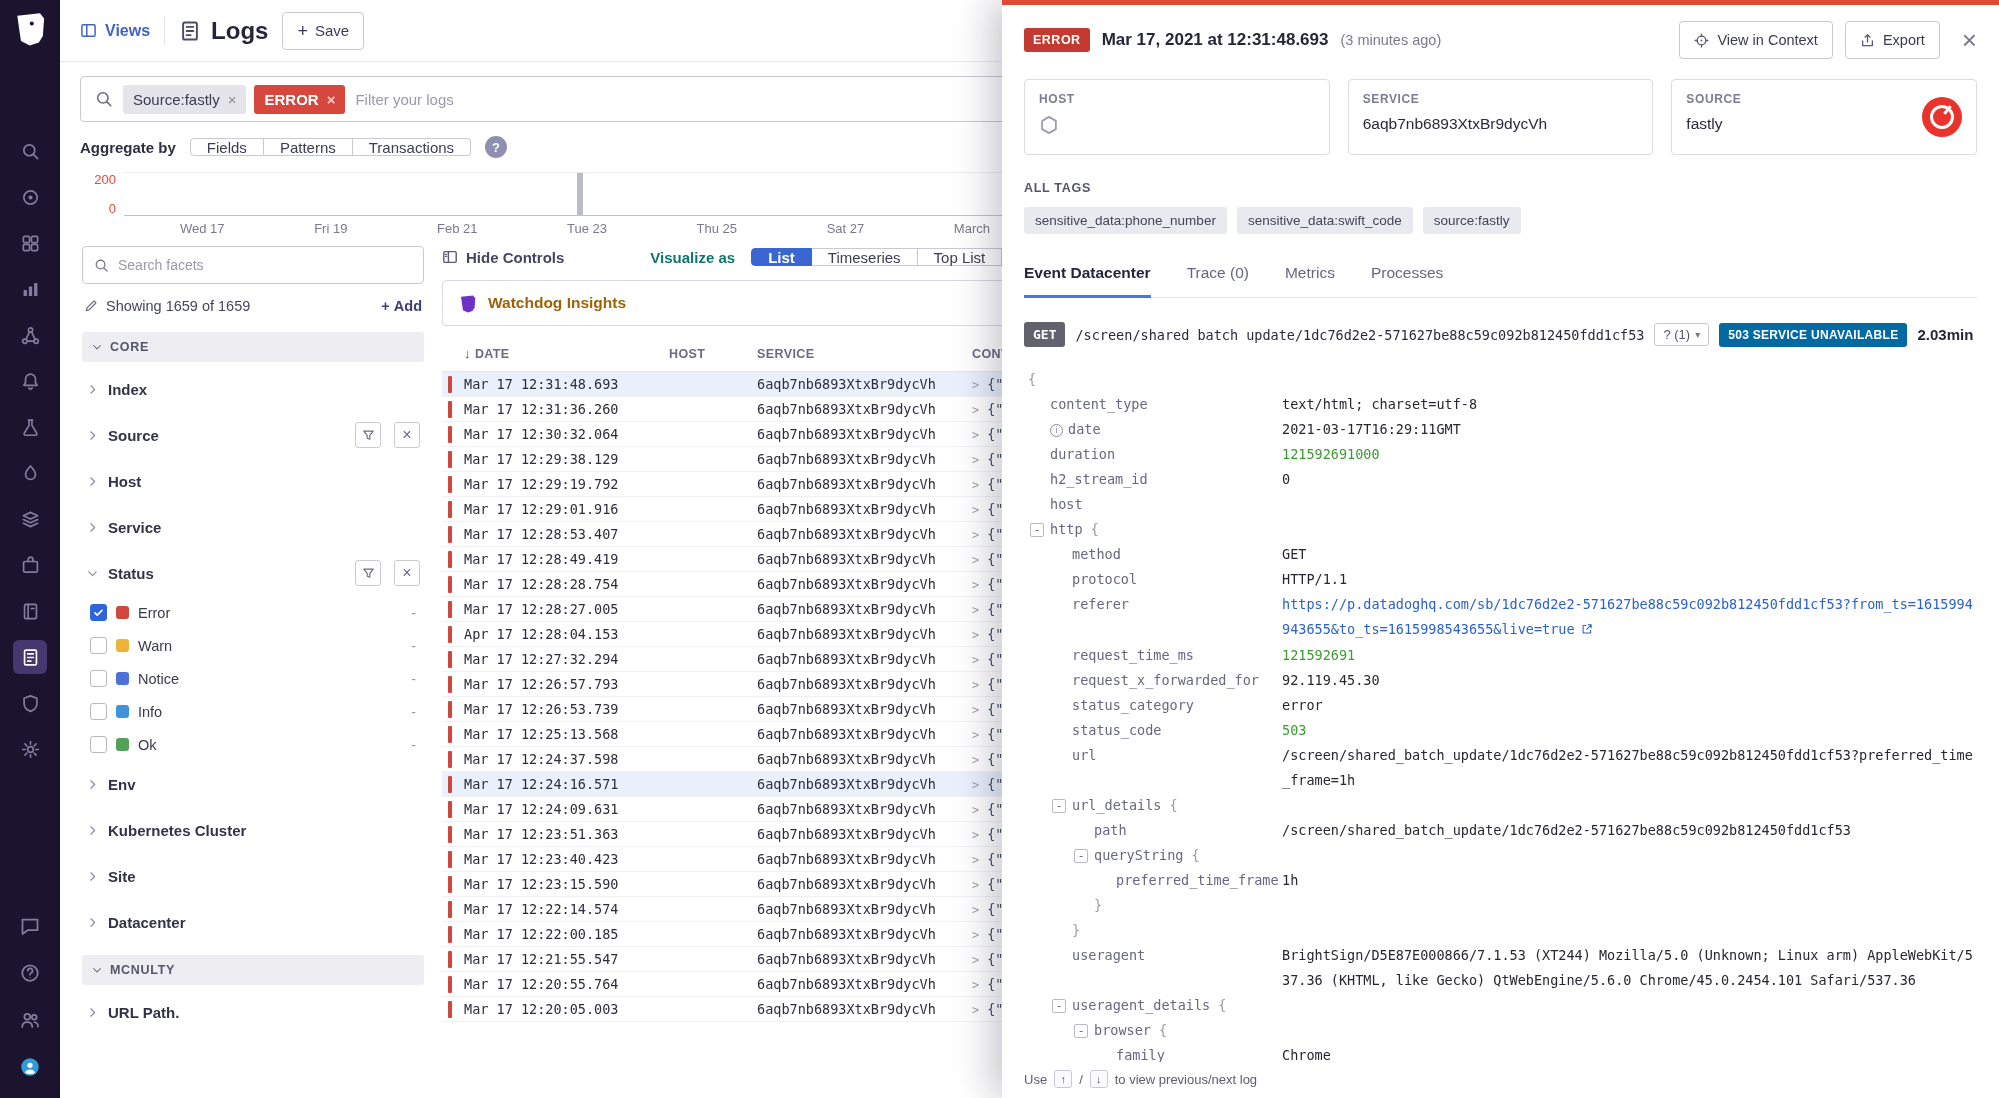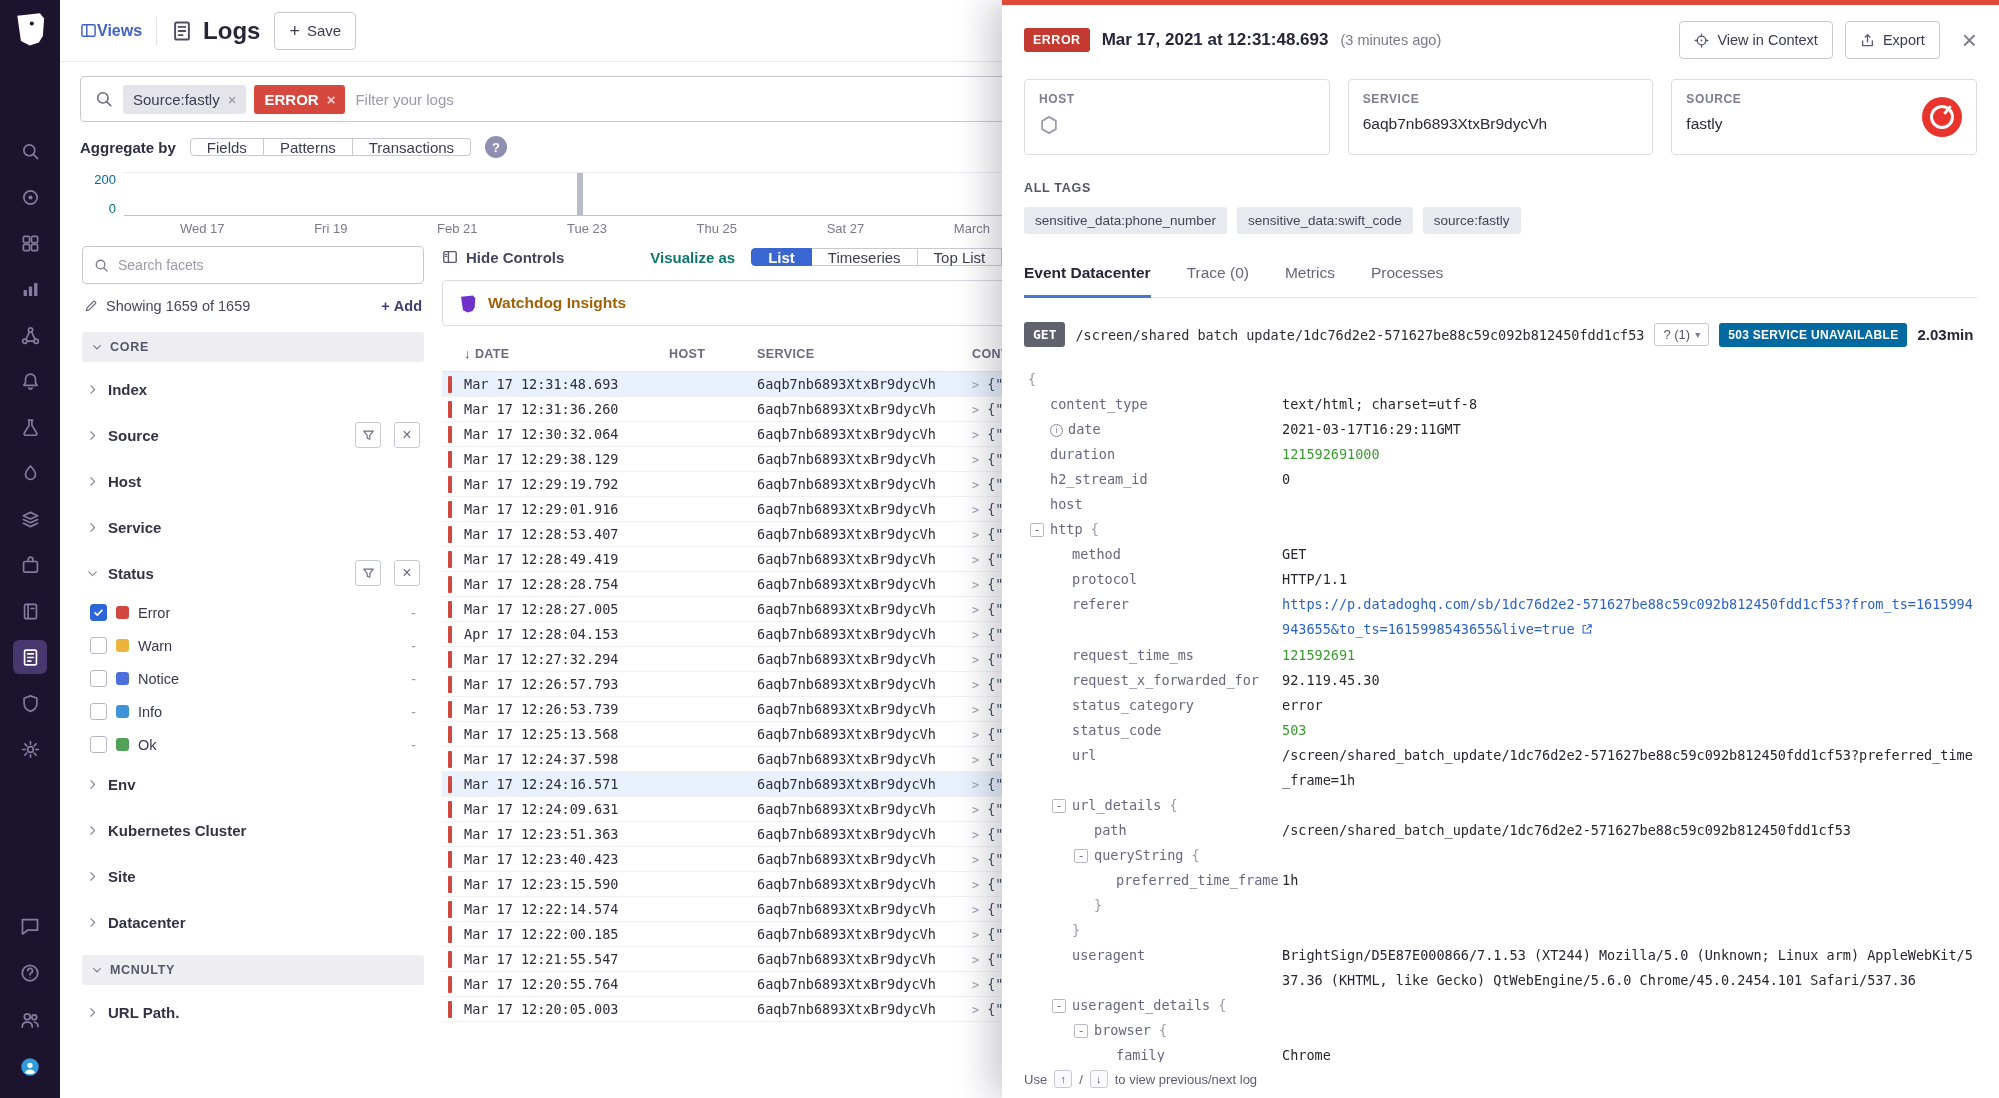--- a/index.html
+++ b/index.html
@@ -15,21 +15,21 @@
 .rail-menu{display:flex;flex-direction:column;gap:12px;align-items:center}
 .rail-ic{width:34px;height:34px;border-radius:6px;display:flex;align-items:center;justify-content:center;color:#837c9e;cursor:pointer}
 .rail-ic svg{width:19px;height:19px}
 .rail-ic.active{background:#46376f;color:#fff}
 .rail-bottom{margin-top:auto;display:flex;flex-direction:column;gap:13px;align-items:center}
 .rail-bottom .rail-ic svg{width:20px;height:20px}
 
 
 .main{flex:1;min-width:0;display:flex;flex-direction:column}
 .topbar{height:62px;border-bottom:1px solid #e8e8ee;display:flex;align-items:center;padding:0 20px;gap:14px;flex-shrink:0}
-.views-btn{display:flex;align-items:center;color:#4262c4;font-size:16px;font-weight:600;cursor:pointer}
+.views-btn{display:flex;align-items:center;gap:8px;color:#4262c4;font-size:16px;font-weight:600;cursor:pointer}
 .views-btn .ic svg{width:17px;height:17px}
 .topdiv{width:1px;height:28px;background:#e2e2ea}
 .title-ic{color:#4c4c66}
 .title-ic svg{width:22px;height:22px}
 .title{font-size:24px;font-weight:700;color:#26263a;margin-left:-4px}
 .save-btn{display:flex;align-items:center;gap:7px;height:38px;padding:0 14px;background:#fff;border:1px solid #c9c9d4;border-radius:4px;font-size:15px;color:#3c3c52;cursor:pointer;font-family:inherit}
 .save-btn .plus{font-size:18px;line-height:1}
 
 .searchrow{padding:14px 20px 4px}
 .searchbox{height:46px;border:1px solid #c9c9d4;border-radius:4px;display:flex;align-items:center;padding:0 14px;gap:10px;background:#fff;cursor:text}
@@ -46,21 +46,21 @@
 .agg-label{font-weight:700;font-size:15px;color:#2e2e44}
 .seg{display:inline-flex}
 .segbtn{height:18px;padding:0 16px;font-size:15px;color:#3c3c52;background:#fff;border:1px solid #c9c9d4;border-left-width:0;cursor:pointer;font-family:inherit}
 .segbtn:first-child{border-left-width:1px;border-radius:4px 0 0 4px}
 .segbtn:last-child{border-radius:0 4px 4px 0}
 .segbtn.active{background:#3a66d1;border-color:#3a66d1;color:#fff;font-weight:600}
 .help-badge{width:22px;height:22px;border-radius:50%;background:#8f8fb1;color:#fff;font-size:13px;font-weight:700;display:inline-flex;align-items:center;justify-content:center;cursor:pointer}
 
 .chartwrap{padding:8px 20px 0}
 .chart-inner{display:flex;align-items:stretch}
-.ylab{width:44px;display:flex;flex-direction:column;justify-content:space-between;align-items:flex-end;padding-right:8px;font-size:13px;color:#0369a1;height:44px}
+.ylab{width:44px;display:flex;flex-direction:column;justify-content:space-between;align-items:flex-end;padding-right:8px;font-size:13px;color:#ef4444;height:44px}
 .plot{flex:1;height:44px;border-top:1px solid #ececf1;border-bottom:1px solid #c2c2ce;position:relative}
 .spike{position:absolute;bottom:0;width:6px;background:#b9bdc9}
 .xlabs{display:flex;justify-content:space-between;margin-left:100px;width:810px;padding-top:5px;font-size:13px;color:#7a7a8c}
 
 
 .workspace{flex:1;display:flex;min-height:0;margin-top:10px}
 .facets{width:382px;flex-shrink:0;padding: 0 18px 0 22px;overflow:hidden}
 .facet-search{height:38px;border:1px solid #c9c9d4;border-radius:4px;display:flex;align-items:center;gap:9px;padding:0 11px;cursor:text}
 .searchic2{color:#7a7a8c}
 .searchic2 svg{width:15px;height:15px}

